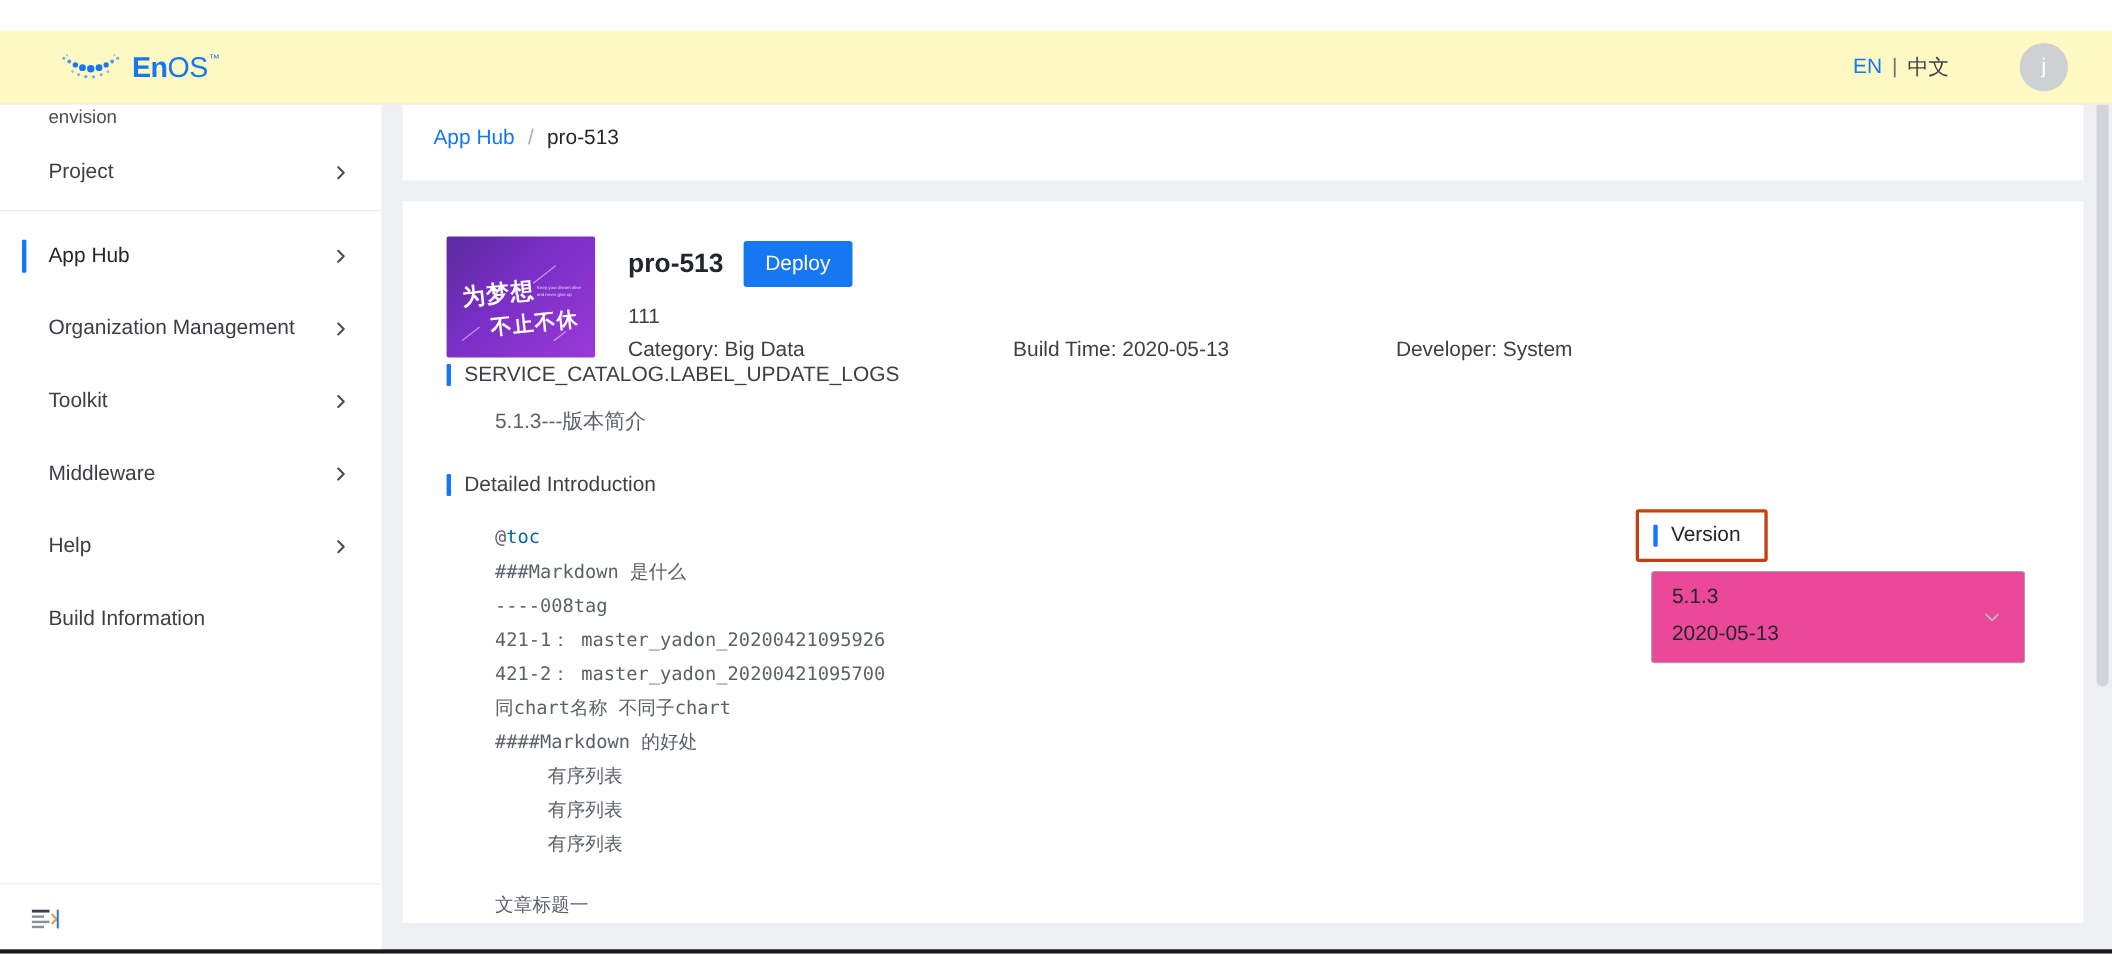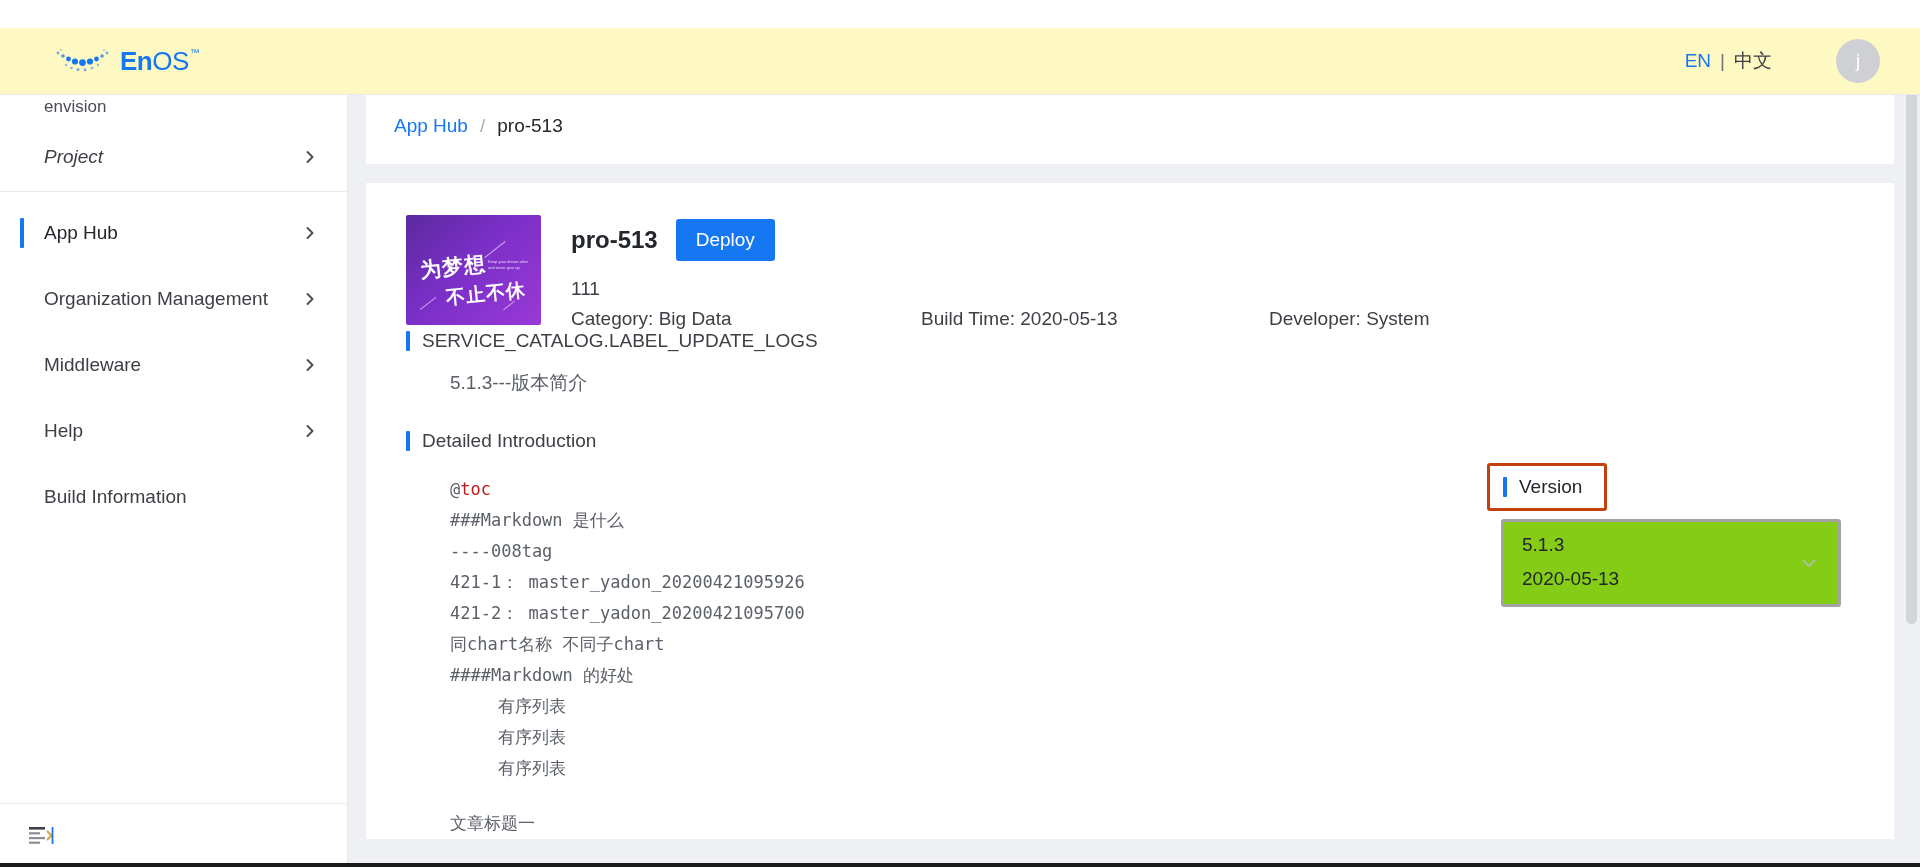--- a/index.html
+++ b/index.html
@@ -150,36 +150,36 @@
     flex: 0 0 auto; border-radius: 1px;
   }
   .section-sub {
     font-size: 19px; color: #5c6068; margin: 18px 0 0 44px;
   }
   .md-body {
     margin: 22px 0 0 44px;
     font-family: "DejaVu Sans Mono", "Liberation Mono", monospace;
     font-size: 17px; color: #5c6068; line-height: 31px;
   }
-  .md-body .tok-blue { color: #b91c1c; }
+  .md-body .tok-blue { color: #0369a1; }
   .md-body .indent { padding-left: 48px; }
   .md-body .gap { height: 24px; }
 
   
   .version-panel { position: absolute; right: 62px; top: 280px; width: 345px; }
   .version-label-box {
     display: inline-flex; align-items: center;
     border: 3px solid #c2410c; border-radius: 3px;
     padding: 10px 22px 10px 13px; background: #ffffff;
   }
   .version-label-box .section-bar { height: 20px; }
   .version-label { font-size: 19px; color: #23262b; }
   .version-select {
     margin-top: 8px; margin-left: 14px; width: 340px;
-    border: 3px solid #a3a3a3; border-radius: 3px; background: #84cc16;
+    border: 1px solid #a3a3a3; border-radius: 3px; background: #ec4899;
     padding: 12px 18px 14px 18px; position: relative; cursor: pointer;
   }
   .vs-line1 { font-size: 19px; color: #23262b; }
   .vs-line2 { font-size: 19px; color: #23262b; margin-top: 12px; }
   .vs-chev {
     position: absolute; right: 20px; top: 50%; transform: translateY(-50%);
     width: 18px; height: 18px; color: #b6bac1;
   }
   .vs-chev svg { display: block; }
 
@@ -248,21 +248,21 @@
           <div class="nav-label small">Organization</div>
           <div class="nav-label small">envision</div>
         </div>
         <span class="chev">
           <svg width="14" height="14" viewBox="0 0 14 14">
               <path d="M4.5 2 L9.5 7 L4.5 12" fill="none" stroke="#4a4d54" stroke-width="1.9" stroke-linecap="round" stroke-linejoin="round"></path>
             </svg>
         </span>
       </div>
 
-      <div class="nav-item" style="height:56px;font-style:italic;">
+      <div class="nav-item" style="height:56px;">
         <span class="nav-label">Project</span>
         <span class="chev">
           <svg width="14" height="14" viewBox="0 0 14 14">
               <path d="M4.5 2 L9.5 7 L4.5 12" fill="none" stroke="#4a4d54" stroke-width="1.9" stroke-linecap="round" stroke-linejoin="round"></path>
             </svg>
         </span>
       </div>
 
       <div class="nav-sep"></div>
 
@@ -277,20 +277,28 @@
 
       <div class="nav-item">
         <span class="nav-label">Organization Management</span>
         <span class="chev">
           <svg width="14" height="14" viewBox="0 0 14 14">
               <path d="M4.5 2 L9.5 7 L4.5 12" fill="none" stroke="#4a4d54" stroke-width="1.9" stroke-linecap="round" stroke-linejoin="round"></path>
             </svg>
         </span>
       </div>
 
+      <div class="nav-item">
+        <span class="nav-label">Toolkit</span>
+        <span class="chev">
+          <svg width="14" height="14" viewBox="0 0 14 14">
+              <path d="M4.5 2 L9.5 7 L4.5 12" fill="none" stroke="#4a4d54" stroke-width="1.9" stroke-linecap="round" stroke-linejoin="round"></path>
+            </svg>
+        </span>
+      </div>
 
       <div class="nav-item">
         <span class="nav-label">Middleware</span>
         <span class="chev">
           <svg width="14" height="14" viewBox="0 0 14 14">
               <path d="M4.5 2 L9.5 7 L4.5 12" fill="none" stroke="#4a4d54" stroke-width="1.9" stroke-linecap="round" stroke-linejoin="round"></path>
             </svg>
         </span>
       </div>
 

